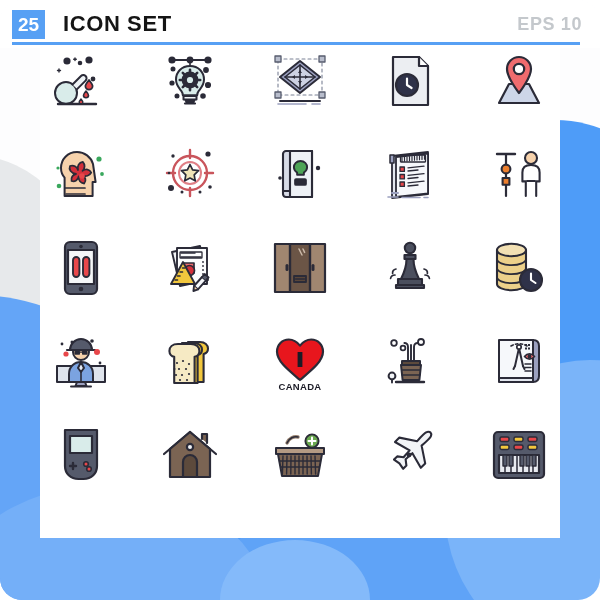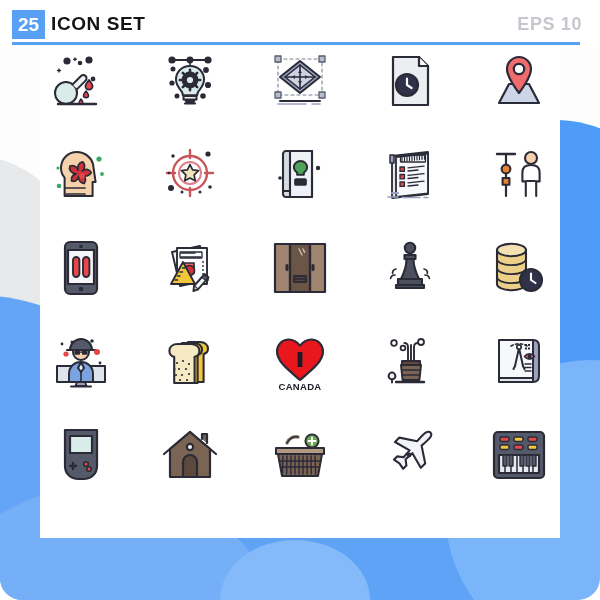--- a/index.html
+++ b/index.html
@@ -112,22 +112,22 @@
     color: #ffffff;
     font-size: 19px;
     font-weight: bold;
     display: flex;
     align-items: center;
     justify-content: center;
     letter-spacing: 0px;
     line-height: 1;
   }
   .set-title {
-    margin-left: 6px;
-    font-size: 19px;
+    margin-left: 18px;
+    font-size: 22px;
     font-weight: bold;
     color: #151515;
     letter-spacing: 0.6px;
   }
   .eps-label {
     margin-left: auto;
     margin-right: 18px;
     font-size: 18px;
     font-weight: bold;
     color: #c4c8cc;

